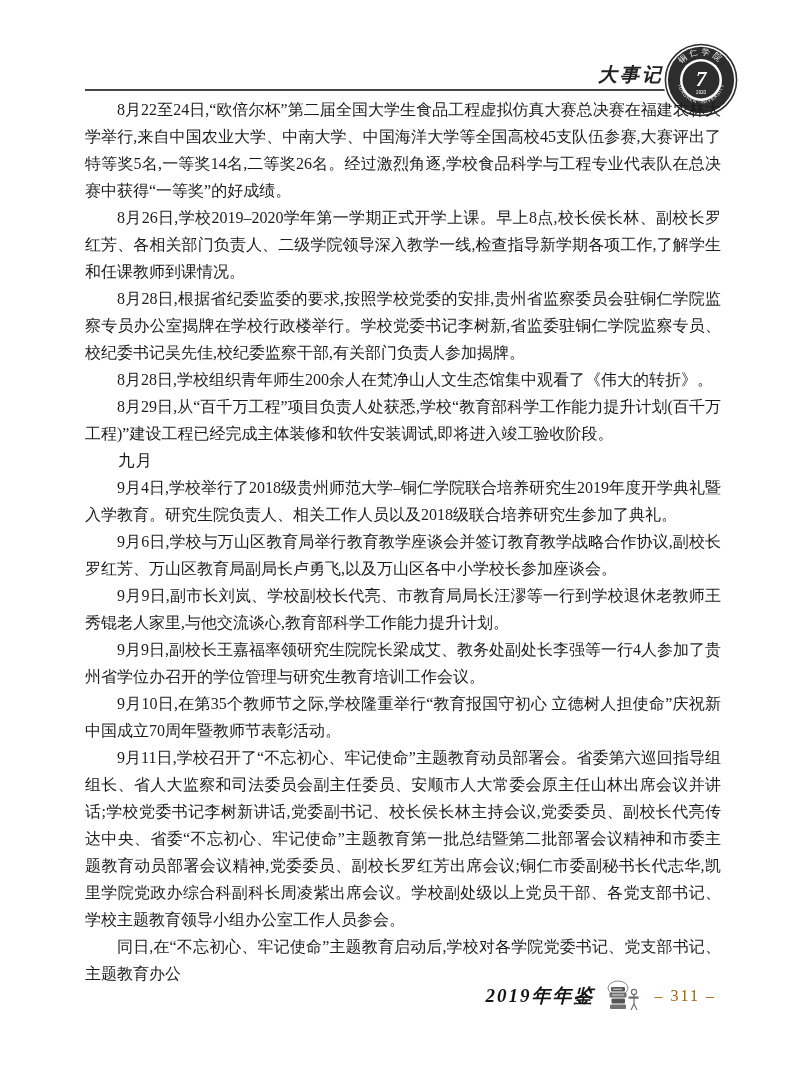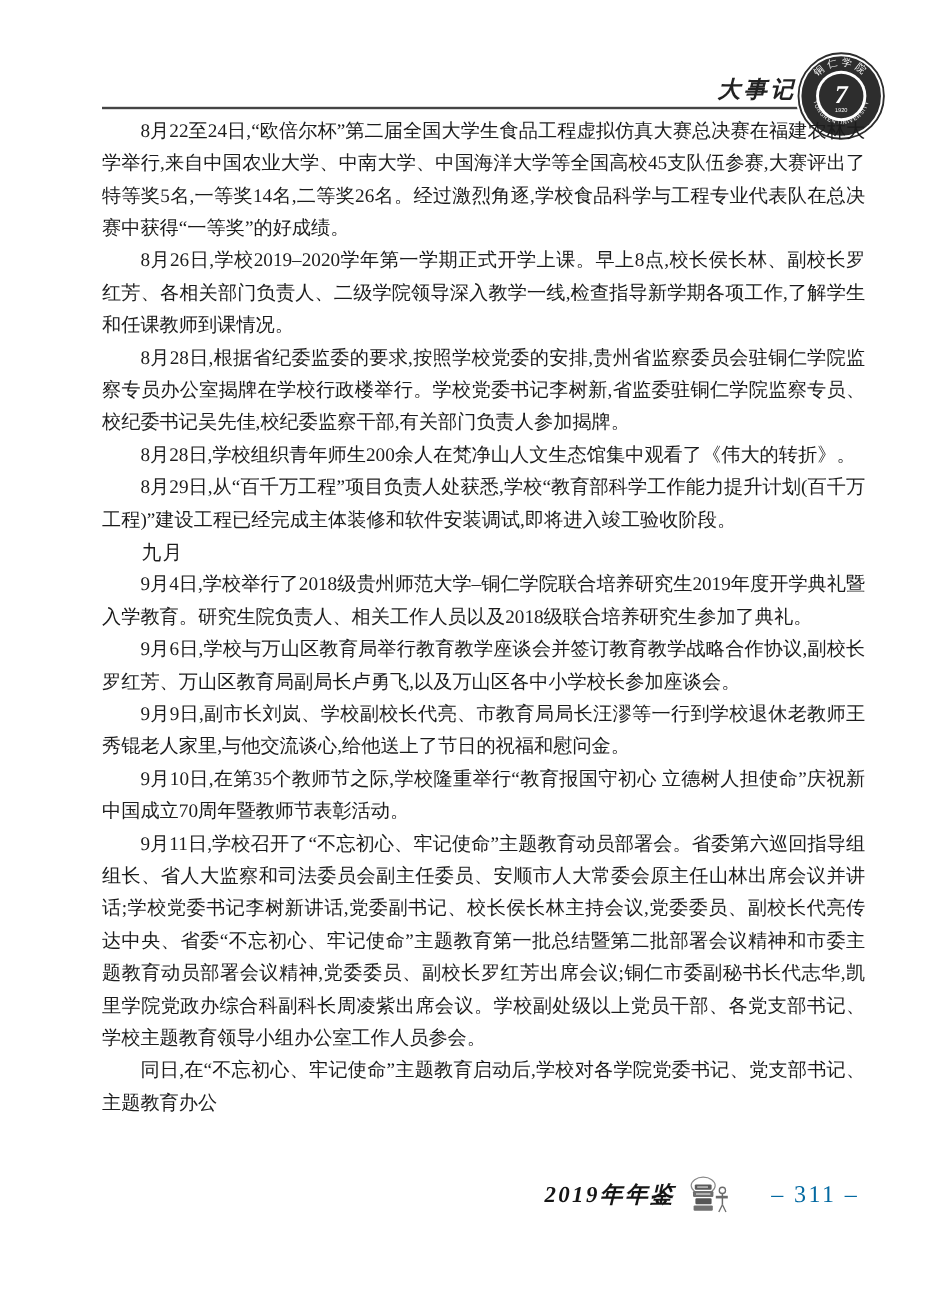--- a/index.html
+++ b/index.html
@@ -35,21 +35,21 @@
   .footer{
     position:absolute;top:979px;left:0;width:716px;
     display:flex;justify-content:flex-end;align-items:center;gap:9px;
   }
   .book-title{
     font-size:19px;font-weight:bold;font-style:italic;color:#151515;
     letter-spacing:2px;
   }
   .footer-icon{width:38px;height:34px;flex:0 0 auto;}
   .page-number{
-    font-size:20px;color:#0369a1;letter-spacing:2px;margin-left:24px;
+    font-size:16px;color:#a16207;letter-spacing:2px;margin-left:4px;
     font-style:normal;
   }
 </style>
 </head>
 <body>
 
 <div class="page">
 
   <div class="header-label">大事记</div>
   <div class="header-rule"></div>
@@ -78,21 +78,22 @@
     <p>8月22至24日,“欧倍尔杯”第二届全国大学生食品工程虚拟仿真大赛总决赛在福建农林大学举行,来自中国农业大学、中南大学、中国海洋大学等全国高校45支队伍参赛,大赛评出了特等奖5名,一等奖14名,二等奖26名。经过激烈角逐,学校食品科学与工程专业代表队在总决赛中获得“一等奖”的好成绩。</p>
     <p>8月26日,学校2019–2020学年第一学期正式开学上课。早上8点,校长侯长林、副校长罗红芳、各相关部门负责人、二级学院领导深入教学一线,检查指导新学期各项工作,了解学生和任课教师到课情况。</p>
     <p>8月28日,根据省纪委监委的要求,按照学校党委的安排,贵州省监察委员会驻铜仁学院监察专员办公室揭牌在学校行政楼举行。学校党委书记李树新,省监委驻铜仁学院监察专员、校纪委书记吴先佳,校纪委监察干部,有关部门负责人参加揭牌。</p>
     <p>8月28日,学校组织青年师生200余人在梵净山人文生态馆集中观看了《伟大的转折》。</p>
     <p>8月29日,从“百千万工程”项目负责人处获悉,学校“教育部科学工作能力提升计划(百千万工程)”建设工程已经完成主体装修和软件安装调试,即将进入竣工验收阶段。</p>
 
     <p class="month-title">九月</p>
 
     <p>9月4日,学校举行了2018级贵州师范大学–铜仁学院联合培养研究生2019年度开学典礼暨入学教育。研究生院负责人、相关工作人员以及2018级联合培养研究生参加了典礼。</p>
     <p>9月6日,学校与万山区教育局举行教育教学座谈会并签订教育教学战略合作协议,副校长罗红芳、万山区教育局副局长卢勇飞,以及万山区各中小学校长参加座谈会。</p>
-    <p>9月9日,副市长刘岚、学校副校长代亮、市教育局局长汪漻等一行到学校退休老教师王秀锟老人家里,与他交流谈心,给他送上了节日的祝福和慰问金。</p>
+    <p>9月9日,副市长刘岚、学校副校长代亮、市教育局局长汪漻等一行到学校退休老教师王秀锟老人家里,与他交流谈心,教育部科学工作能力提升计划。</p>
+    <p>9月9日,副校长王嘉福率领研究生院院长梁成艾、教务处副处长李强等一行4人参加了贵州省学位办召开的学位管理与研究生教育培训工作会议。</p>
     <p>9月10日,在第35个教师节之际,学校隆重举行“教育报国守初心 立德树人担使命”庆祝新中国成立70周年暨教师节表彰活动。</p>
     <p>9月11日,学校召开了“不忘初心、牢记使命”主题教育动员部署会。省委第六巡回指导组组长、省人大监察和司法委员会副主任委员、安顺市人大常委会原主任山林出席会议并讲话;学校党委书记李树新讲话,党委副书记、校长侯长林主持会议,党委委员、副校长代亮传达中央、省委“不忘初心、牢记使命”主题教育第一批总结暨第二批部署会议精神和市委主题教育动员部署会议精神,党委委员、副校长罗红芳出席会议;铜仁市委副秘书长代志华,凯里学院党政办综合科副科长周凌紫出席会议。学校副处级以上党员干部、各党支部书记、学校主题教育领导小组办公室工作人员参会。</p>
     <p>同日,在“不忘初心、牢记使命”主题教育启动后,学校对各学院党委书记、党支部书记、主题教育办公</p>
   </div>
 
   <div class="footer">
     <span class="book-title">2019年年鉴</span>
     <svg class="footer-icon" viewBox="0 0 38 34" xmlns="http://www.w3.org/2000/svg">
       <ellipse cx="14" cy="9" rx="10" ry="7" fill="none" stroke="#8a8a8a" stroke-width="1"></ellipse>
       <rect x="7" y="8" width="14" height="4.5" rx="1" fill="#5a5a5a"></rect>

